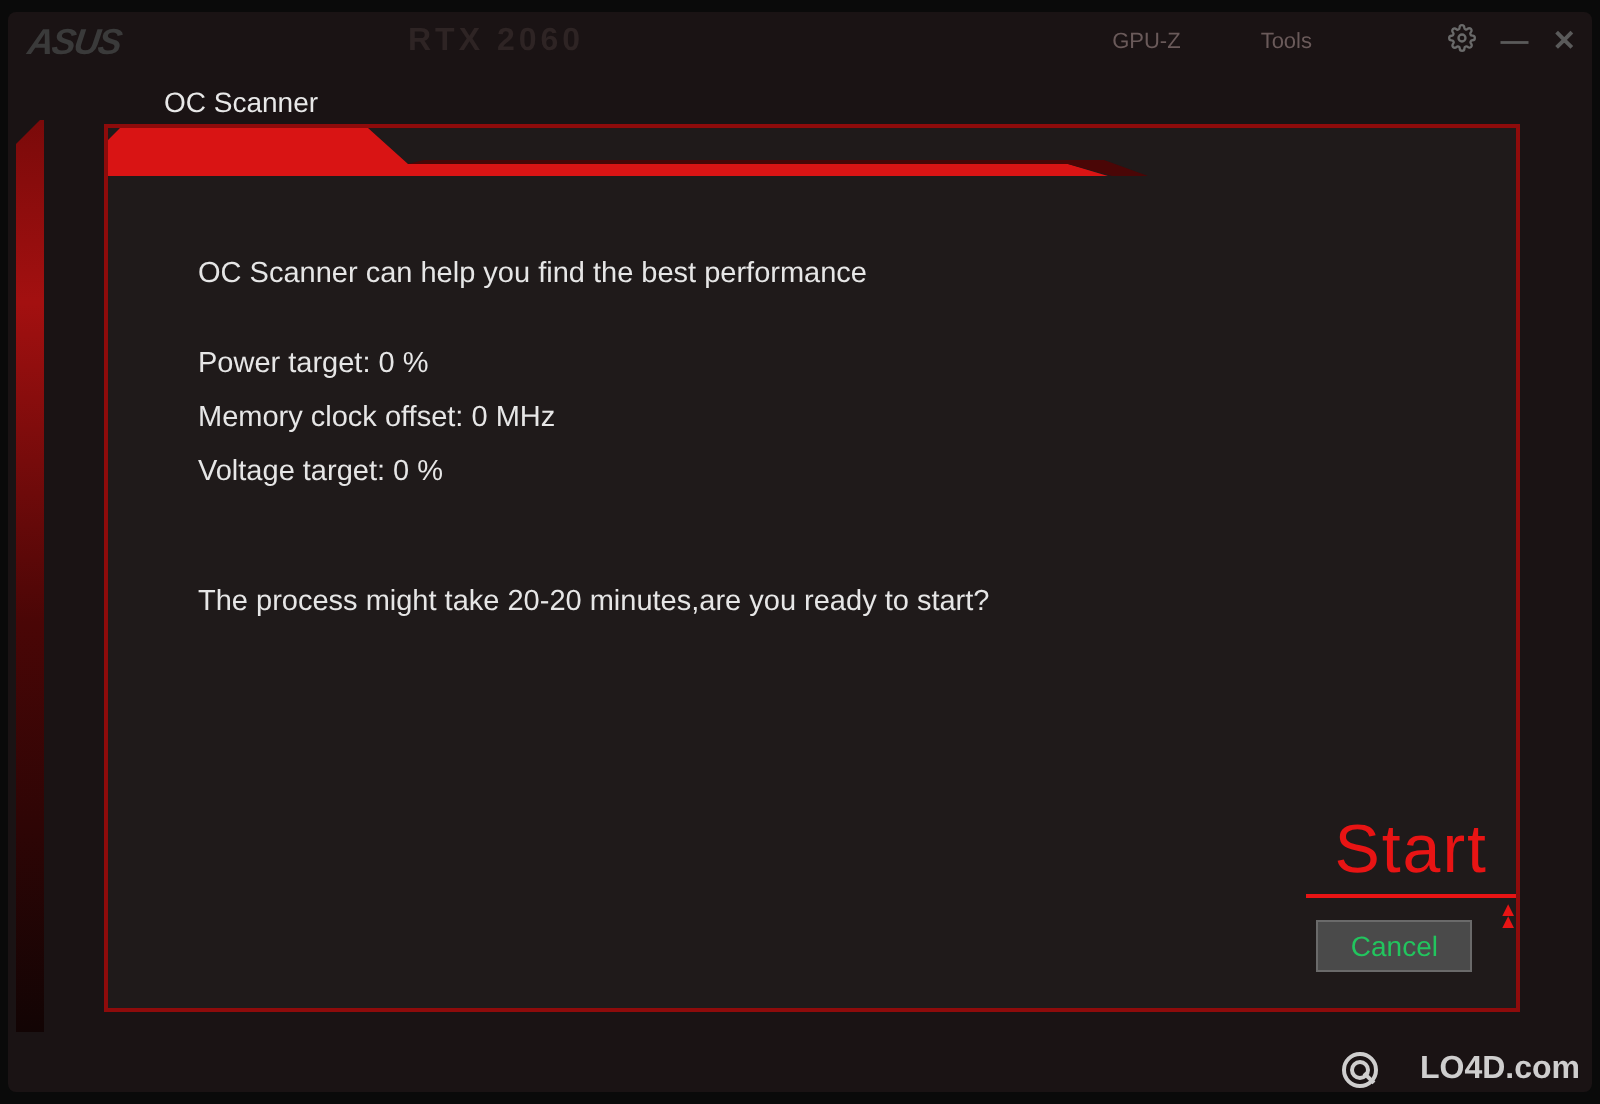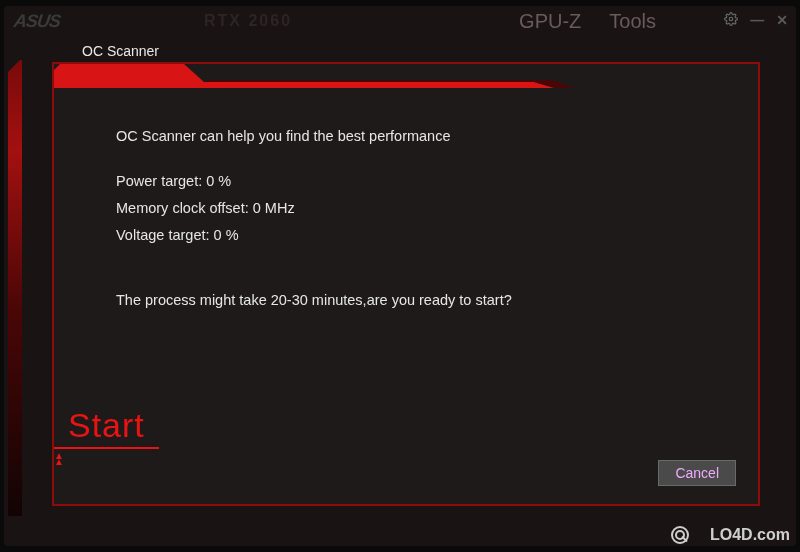--- a/index.html
+++ b/index.html
@@ -45,23 +45,23 @@
     font-family: "Arial Black", sans-serif;
     font-weight: 900;
     letter-spacing: 2px;
     font-size: 16px;
     color: #2e2424;
   }
   .titlebar .tab-group {
     position: absolute;
     right: 140px;
     display: flex;
-    gap: 28px;
+    gap: 40px;
     color: #6a5a5a;
-    font-size: 20px;
+    font-size: 11px;
   }
   .titlebar .win-controls {
     position: absolute;
     right: 8px; top: 6px;
     display: flex;
     gap: 12px;
     color: #5a5a5a;
     font-size: 14px;
   }
   .titlebar .win-controls span { cursor: pointer; }
@@ -93,21 +93,21 @@
     justify-content: center;
   }
   .dialog-header .title-bar {
     background: #d91414;
     color: #e8e8e8;
     font-size: 14px;
     padding: 3px 28px 0 14px;
     position: relative;
   }
   .dialog-body {
-    padding: 34px 46px 0 62px;
+    padding: 34px 46px 0 45px;
     color: #e6e6e6;
     font-size: 14.5px;
     line-height: 1.45;
   }
   .dialog-body .spacer { height: 24px; }
   .dialog-body .params p { margin-bottom: 6px; }
 
   .btn-secondary {
     margin-top: 22px;
     display: inline-block;
@@ -120,21 +120,21 @@
   }
 
   .confirm {
     margin-top: 44px;
   }
 
   .start-area {
     position: absolute;
     left: 0; right: 0;
     top: 342px;
-    text-align: left;
+    text-align: right;
   }
   .start-btn {
     display: inline-block;
     color: #e81414;
     font-family: "Segoe UI", Arial, sans-serif;
     font-size: 34px;
     font-weight: 400;
     letter-spacing: 1px;
     border-bottom: 2px solid #e81414;
     padding: 0 14px 2px 14px;
@@ -145,21 +145,21 @@
     color: #e81414;
     font-size: 10px;
     line-height: 6px;
     letter-spacing: -1px;
   }
 
   .cancel-btn {
     position: absolute;
     right: 22px; bottom: 18px;
     background: #4a4a4a;
-    color: #f0abfc;
+    color: #22c55e;
     border: 1px solid #6a6a6a;
     padding: 4px 16px;
     font-size: 14px;
     cursor: pointer;
   }
 
   
   .watermark {
     position: absolute;
     right: 10px; bottom: 8px;
@@ -248,21 +248,21 @@
             <span>Memory clock offset:</span>
             <span>0 MHz</span>
           </p>
           <p>
             <span>Voltage target:</span>
             <span>0 %</span>
           </p>
         </div>
 
 
-        <p class="confirm">The process might take 20-30 minutes,are you ready to start?</p>
+        <p class="confirm">The process might take 20-20 minutes,are you ready to start?</p>
       </div>
 
       <div class="start-area">
         <span class="start-btn">Start</span>
         <div class="start-chevrons">▲<br>▲</div>
       </div>
 
       <button class="cancel-btn">Cancel</button>
     </div>
 

